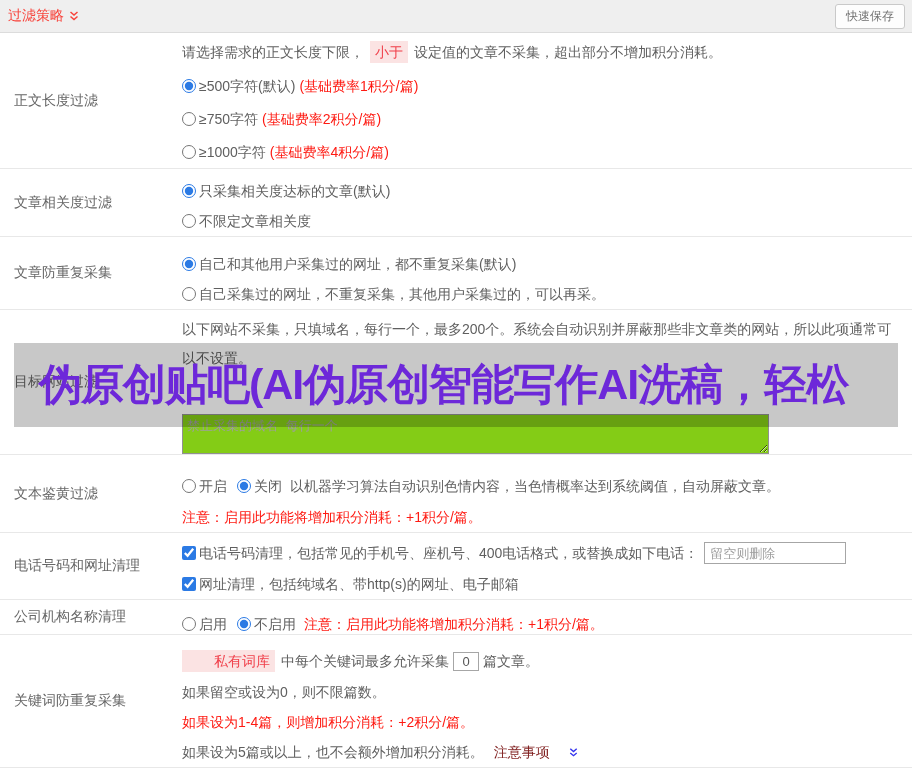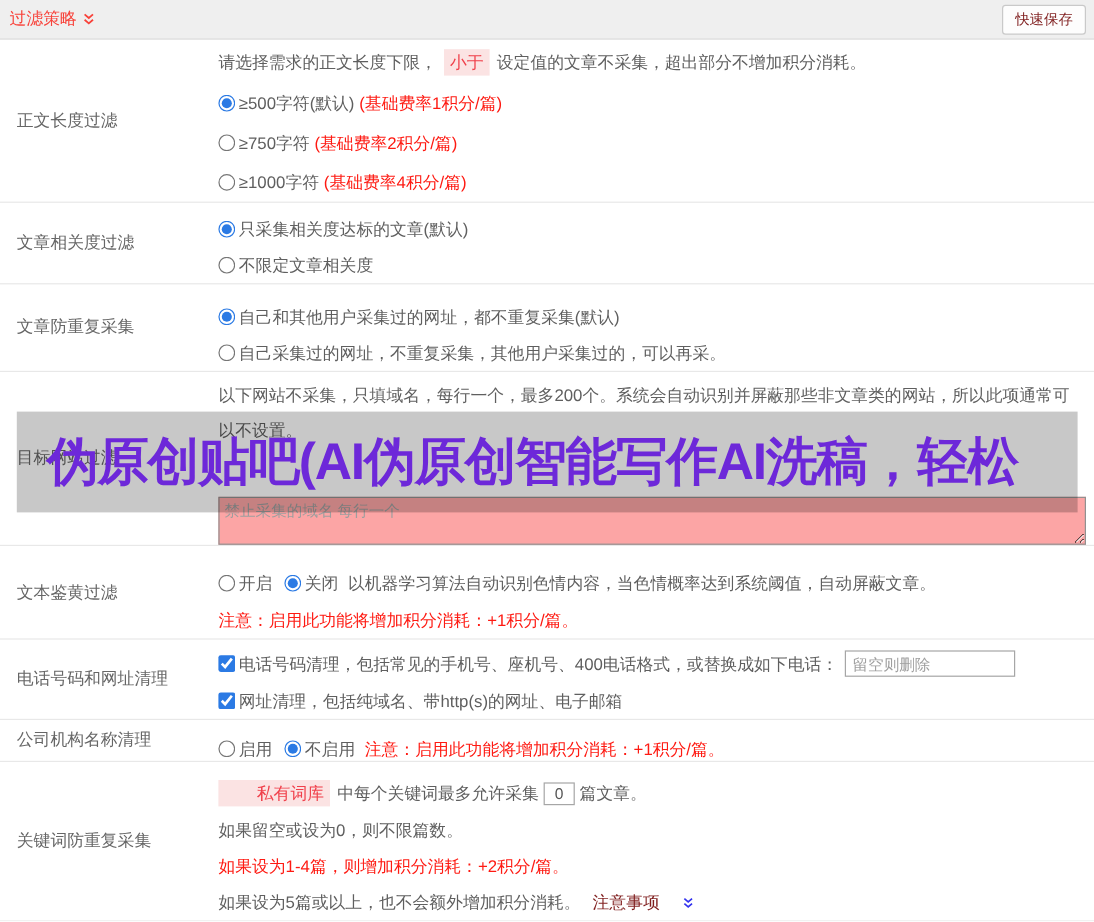--- a/index.html
+++ b/index.html
@@ -12,21 +12,21 @@
   
   .header {
     height:33px; background:#efefef; border-bottom:1px solid #dcdcdc;
     display:flex; align-items:center; justify-content:space-between;
     padding:0 7px 0 8px;
   }
   .header-title { color:#f8423a; display:flex; align-items:center; gap:4px; cursor:pointer; }
   .chev { display:inline-block; line-height:0; }
   .save-btn {
     background:#fdfdfd; border:1px solid #c9c9c9; border-radius:3px;
-    font-family:inherit; font-size:12px; color:#7f1d1d; padding:3px 10px; cursor:pointer;
+    font-family:inherit; font-size:12px; color:#737373; padding:3px 10px; cursor:pointer;
   }
   
   .row { display:flex; border-bottom:1px solid #e8e8e8; }
   .row:last-child { border-bottom:none; }
   .label-col {
     width:168px; flex:0 0 168px; padding-left:14px;
     display:flex; align-items:center; color:#666;
   }
   .content-col {
     flex:1; padding-left:14px; padding-right:8px;
@@ -41,23 +41,23 @@
   }
   label.opt { display:flex; align-items:center; cursor:pointer; }
   .red { color:#fe1a12; }
   .fee { margin-left:4px; }
   .hl { background:#fbe3e3; color:#f0404b; padding:1px 5px; margin:0 6px; }
   .link { color:#7f1d1d; cursor:pointer; display:inline-flex; align-items:center; gap:18px; margin-left:10px; }
   
   .row-target .content-col { justify-content:flex-start; padding-top:5px;gap:39px; }
   .intro2 { line-height:29px; white-space:normal; display:block; }
   textarea.domains {
-    width:723px; height:74px; margin-top:2px; resize:both;
-    border:1px solid #919191; background:#fca5a5; padding:2px 4px;
-    font-family:Liberation Serif, serif; font-size:13px; color:#555;
+    width:587px; height:74px; margin-top:2px; resize:both;
+    border:1px solid #919191; background:#84cc16; padding:2px 4px;
+    font-family:Liberation Mono, monospace; font-size:13px; color:#555;
   }
   ::placeholder { color:#9e9e9e; opacity:1; }
   .phone-input {
     width:142px; height:22px; border:1px solid #a6a6a6; padding:1px 5px;
     font-family:inherit; font-size:13px; color:#555; margin-left:6px;
   }
   .count-input {
     width:26px; height:19px; border:1px solid #a6a6a6; text-align:center;
     font-family:inherit; font-size:13px; color:#555; margin:0 4px;
   }

